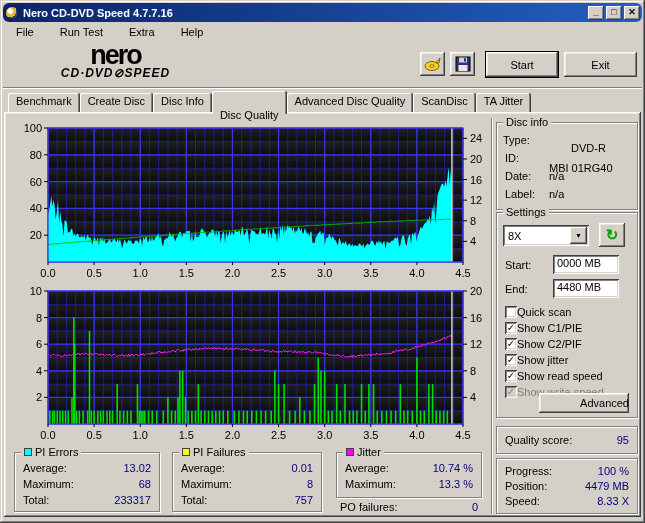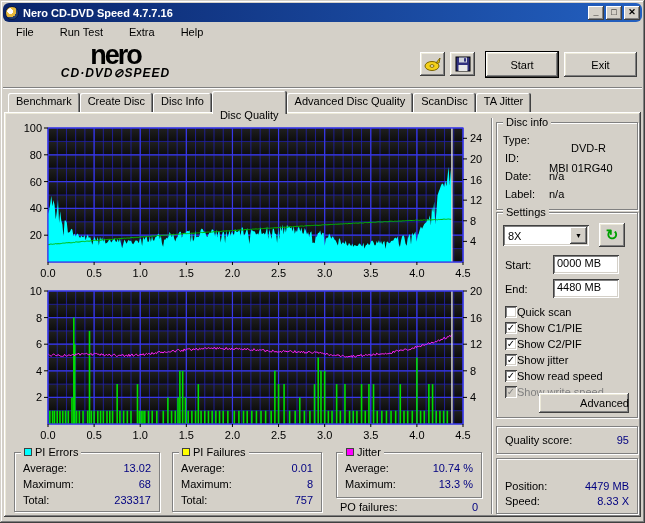--- a/index.html
+++ b/index.html
@@ -607,20 +607,24 @@
   </div>
 
   <div class="group" style="left:496px;top:426px;width:142px;height:28px;">
     <div class="grow" style="top:7px;">
       <span class="glab">Quality score:</span>
       <span class="gval">95</span>
     </div>
   </div>
 
   <div class="group" style="left:496px;top:458px;width:142px;height:56px;">
+    <div class="grow" style="top:6px;">
+        <span class="glab">Progress:</span>
+        <span class="gval">100 %</span>
+      </div>
     <div class="grow" style="top:21px;">
         <span class="glab">Position:</span>
         <span class="gval">4479 MB</span>
       </div>
     <div class="grow" style="top:36px;">
         <span class="glab">Speed:</span>
         <span class="gval">8.33 X</span>
       </div>
   </div>
 </div>

